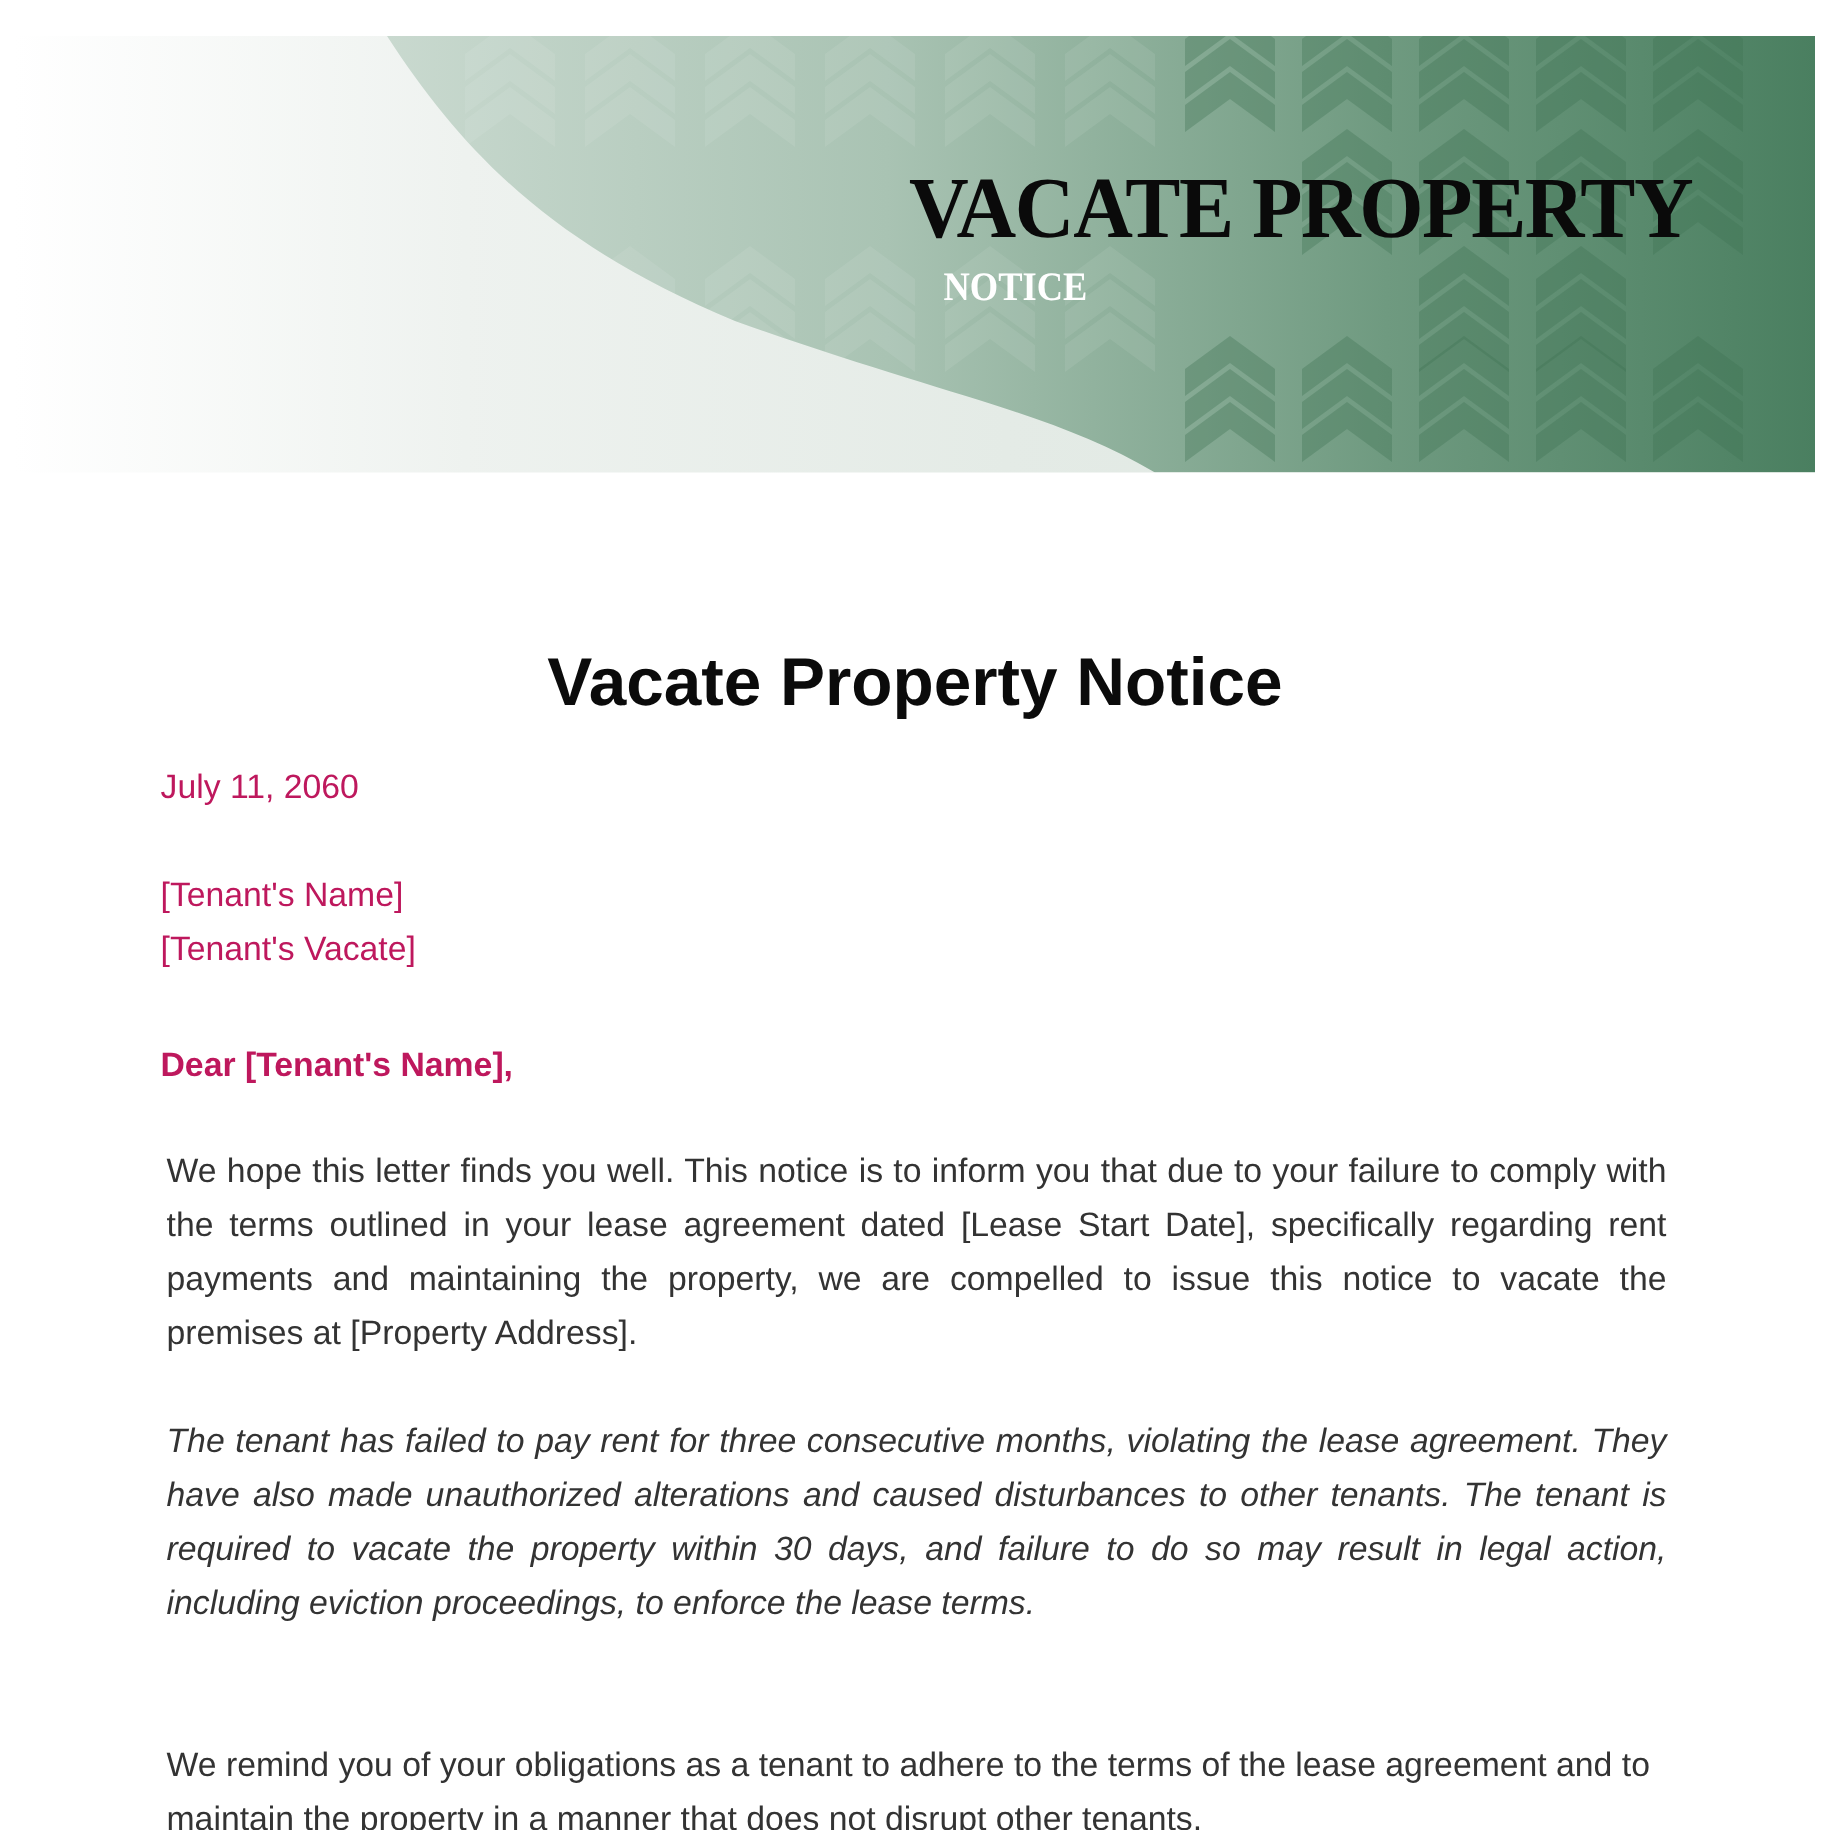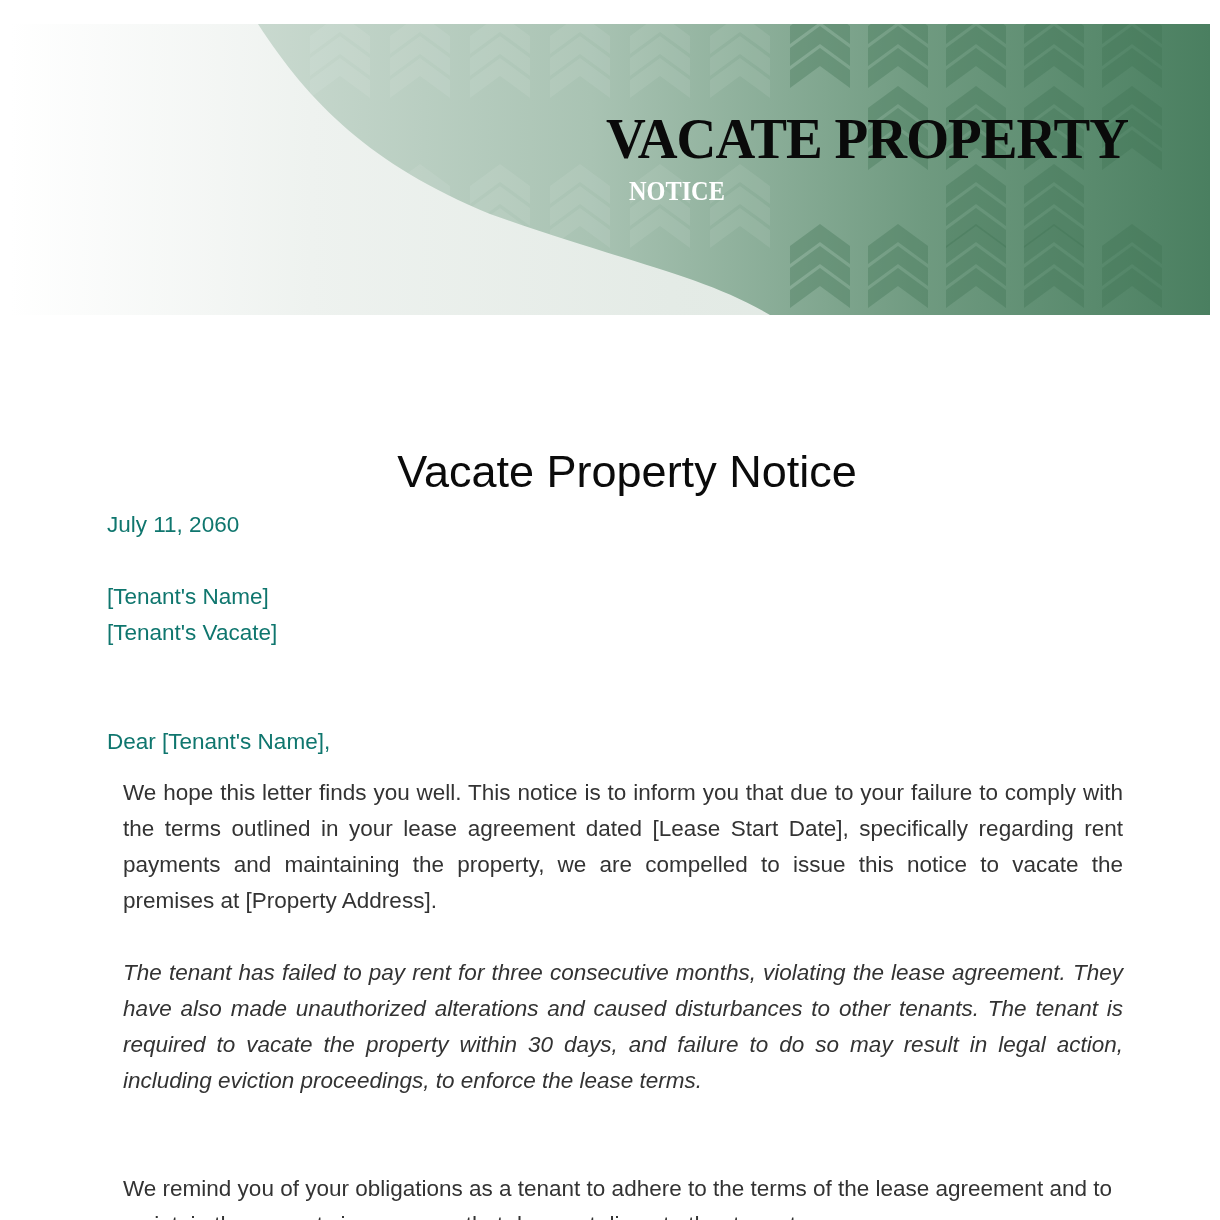--- a/index.html
+++ b/index.html
@@ -63,42 +63,42 @@
       position: absolute;
       left: 107px;
       top: 0;
       width: 1000px;
     }
     .doc-title {
       position: absolute;
       left: 0;
       top: 428px;
       width: 1006px;
-      margin: 17px;
+      margin: 0;
       text-align: center;
       font-family: "Liberation Sans", "DejaVu Sans", sans-serif;
-      font-weight: normal;
+      font-weight: bold;
       font-size: 45px;
       line-height: 54px;
       color: #0b0b0b;
     }
     .line {
       position: absolute;
       left: 0;
       margin: 0;
       font-size: 22.5px;
       line-height: 36px;
-      color: #0f766e;
+      color: #be185d;
       white-space: nowrap;
     }
     .para {
       position: absolute;
       left: 0;
       width: 1000px;
-      margin: 16px;
+      margin: 4px;
       font-size: 22.5px;
       line-height: 36px;
       color: #333333;
       text-align: justify;
     }
     .para.clip {
       text-align: left;
     }
   </style>
 </head>
@@ -166,20 +166,20 @@
 </div>
 
 <div class="doc">
   <h2 class="doc-title">Vacate Property Notice</h2>
 
   <p class="line" style="top:507px;">July 11, 2060</p>
 
   <p class="line" style="top:579px;">[Tenant's Name]</p>
   <p class="line" style="top:615px;">[Tenant's Vacate]</p>
 
-  <p class="line" style="top:724px;">Dear [Tenant's Name],</p>
+  <p class="line" style="top:692px;font-weight:bold;">Dear [Tenant's Name],</p>
 
   <p class="para" style="top:759px;">We hope this letter finds you well. This notice is to inform you that due to your failure to comply with the terms outlined in your lease agreement dated [Lease Start Date], specifically regarding rent payments and maintaining the property, we are compelled to issue this notice to vacate the premises at [Property Address].</p>
 
   <p class="para" style="top:939px;font-style:italic;">The tenant has failed to pay rent for three consecutive months, violating the lease agreement. They have also made unauthorized alterations and caused disturbances to other tenants. The tenant is required to vacate the property within 30 days, and failure to do so may result in legal action, including eviction proceedings, to enforce the lease terms.</p>
 
   <p class="para clip" style="top:1155px;">We remind you of your obligations as a tenant to adhere to the terms of the lease agreement and to maintain the property in a manner that does not disrupt other tenants.</p>
 </div>
 
 </body></html>

